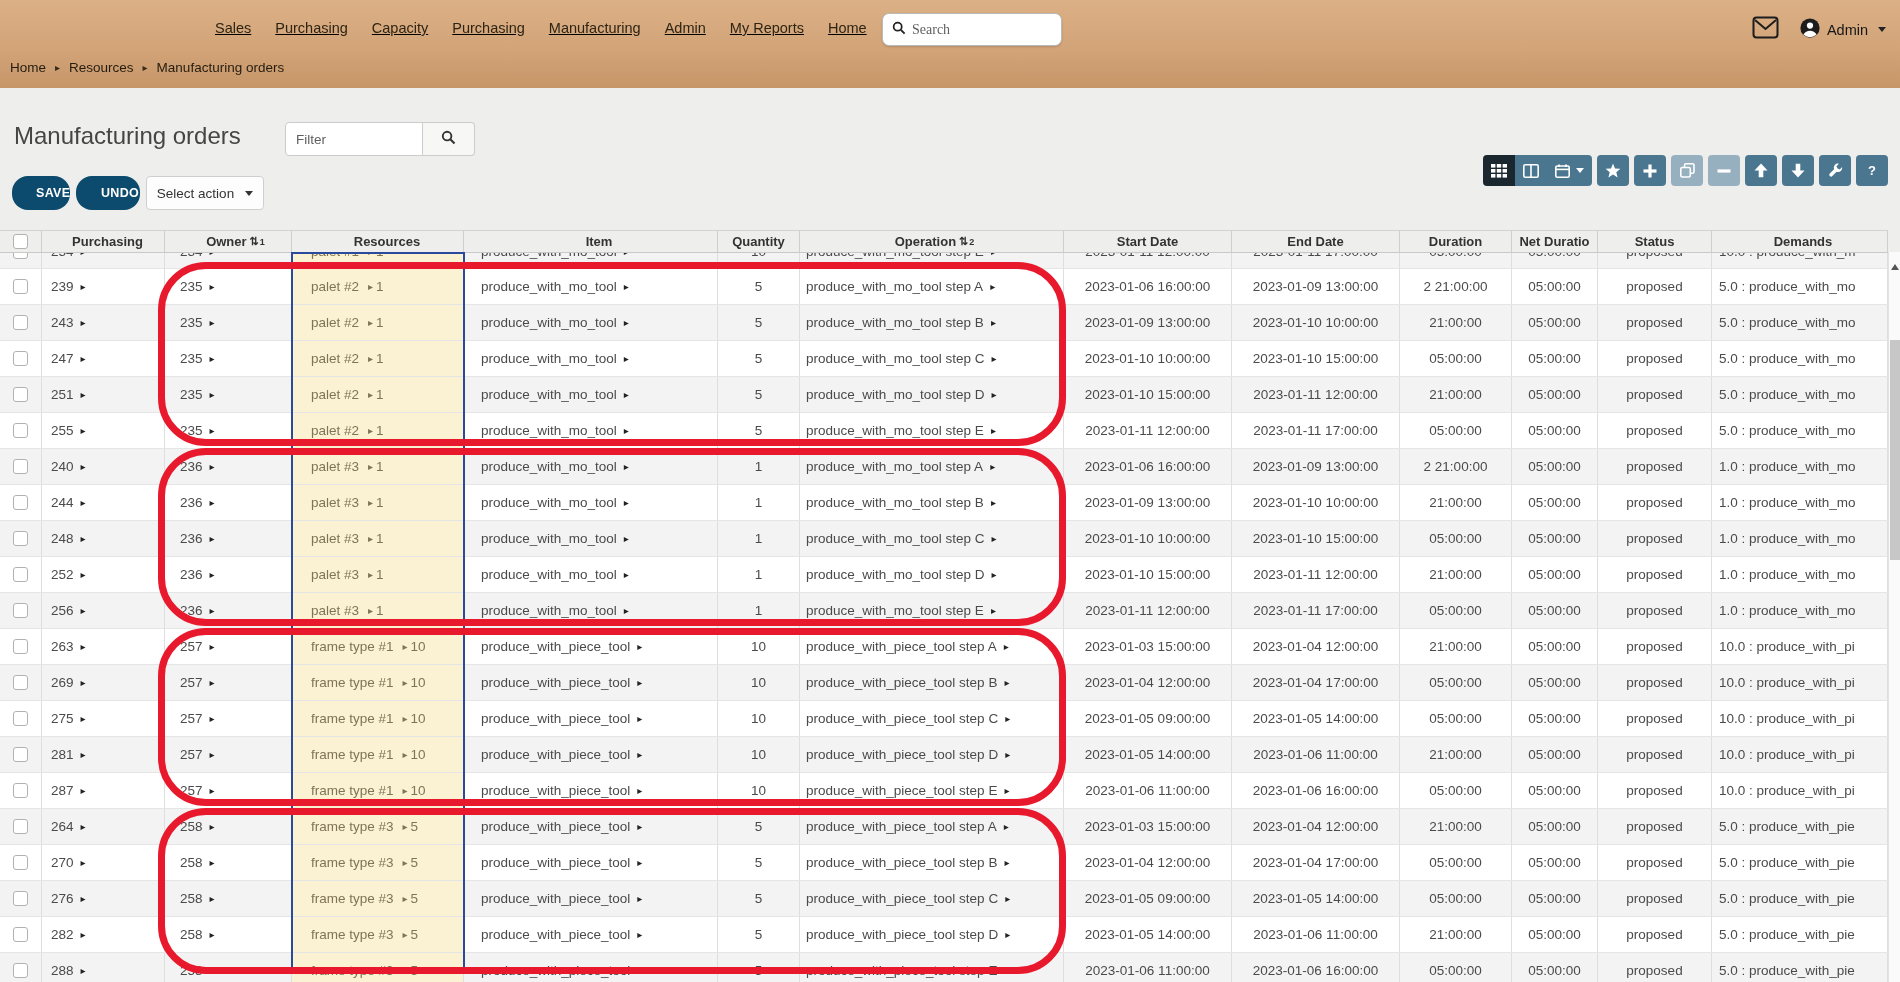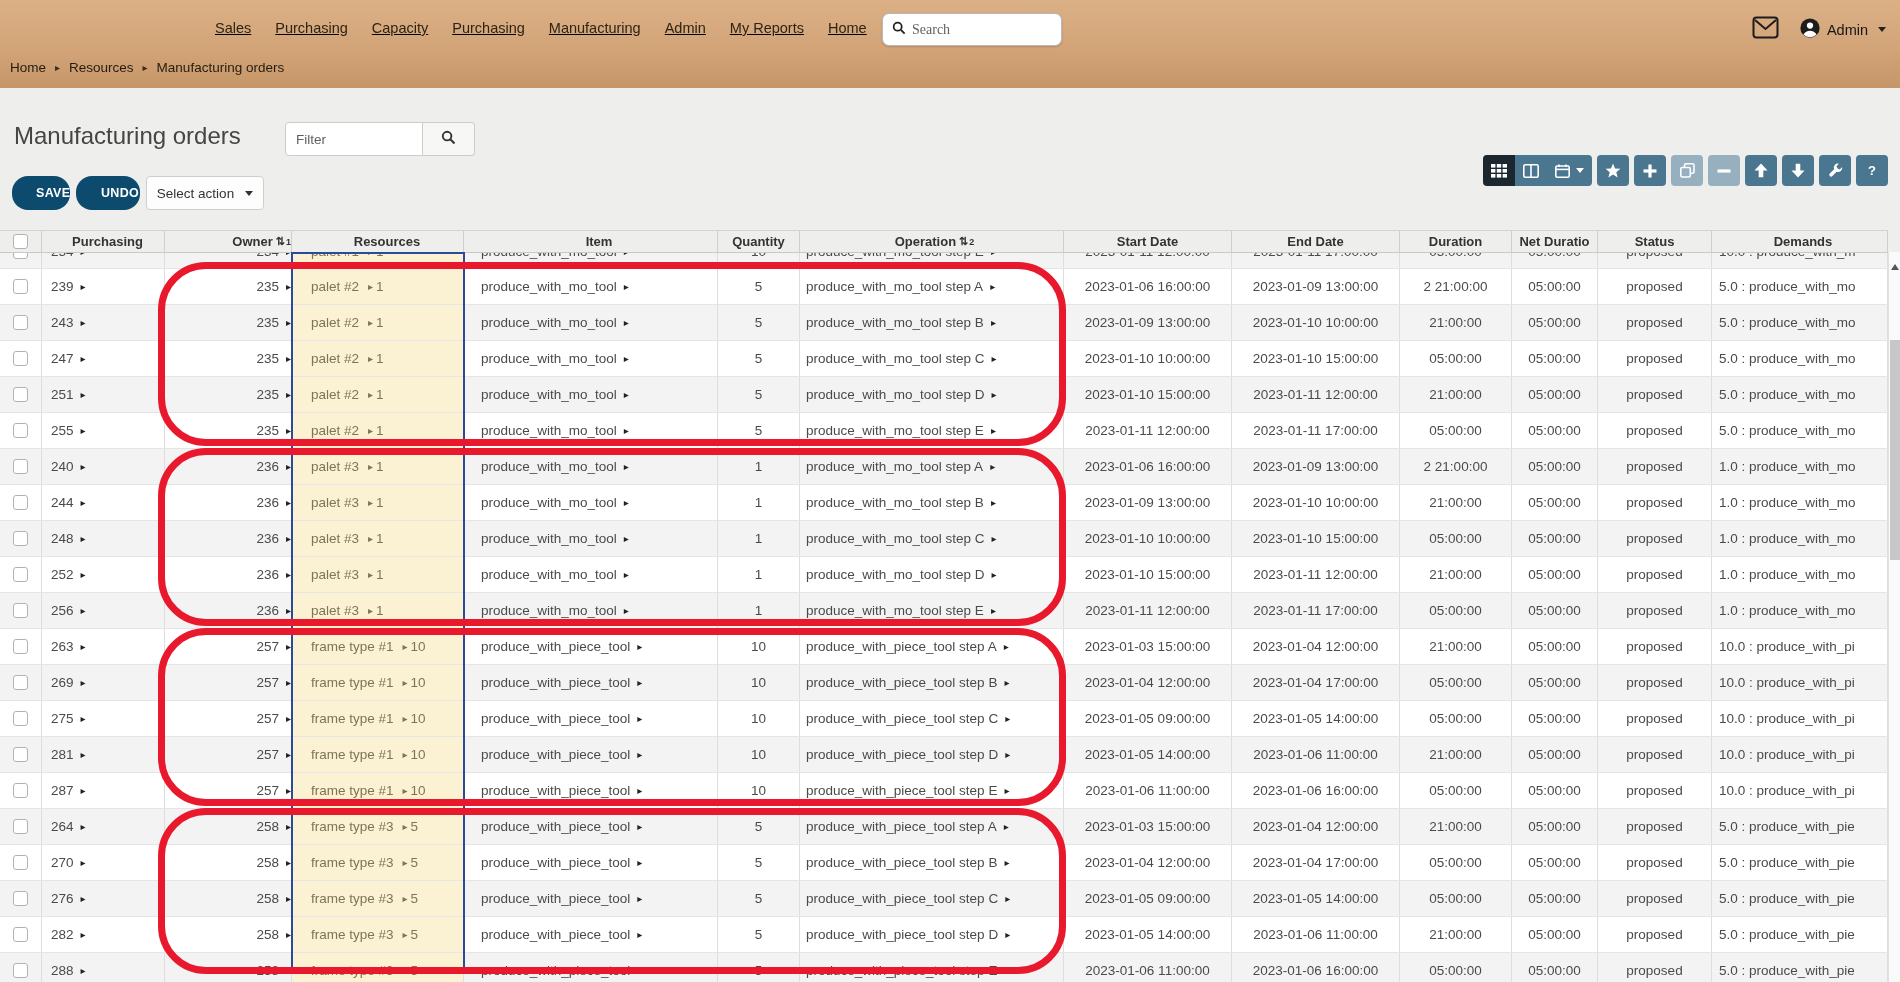--- a/index.html
+++ b/index.html
@@ -72,21 +72,21 @@
   .sortglyph { font-size:11px; margin-left:3px; }
   .row { display:flex; height:36px; background:#fff; border-bottom:1px solid #e5e5e5; }
   .row.alt { background:#f3f3f3; }
   .row.partial-wrap { height:16px; overflow:hidden; }
   .row.partial-wrap .cell { margin-top:-20px; height:36px; }
   .cell { font-size:13.5px; color:#4a4a4a; display:flex; align-items:center; border-right:1px solid #dedede;
           height:100%; overflow:hidden; white-space:nowrap; }
   .cell.center { justify-content:center; }
   .c-cb { width:42px; justify-content:center; }
   .c-ref { width:123px; padding-left:9px; }
-  .c-owner { width:127px; padding-left:15px;justify-content:flex-end; }
+  .c-owner { width:127px; padding-left:15px; }
   .c-res { width:172px; padding-left:19px; }
   .c-item { width:254px; padding-left:17px; }
   .c-qty { width:82px; }
   .c-op { width:264px; padding-left:6px; }
   .c-start { width:168px; }
   .c-end { width:168px; }
   .c-dur { width:112px; }
   .c-net { width:86px; }
   .c-status { width:114px; }
   .c-dem { width:176px; padding-left:7px; }

